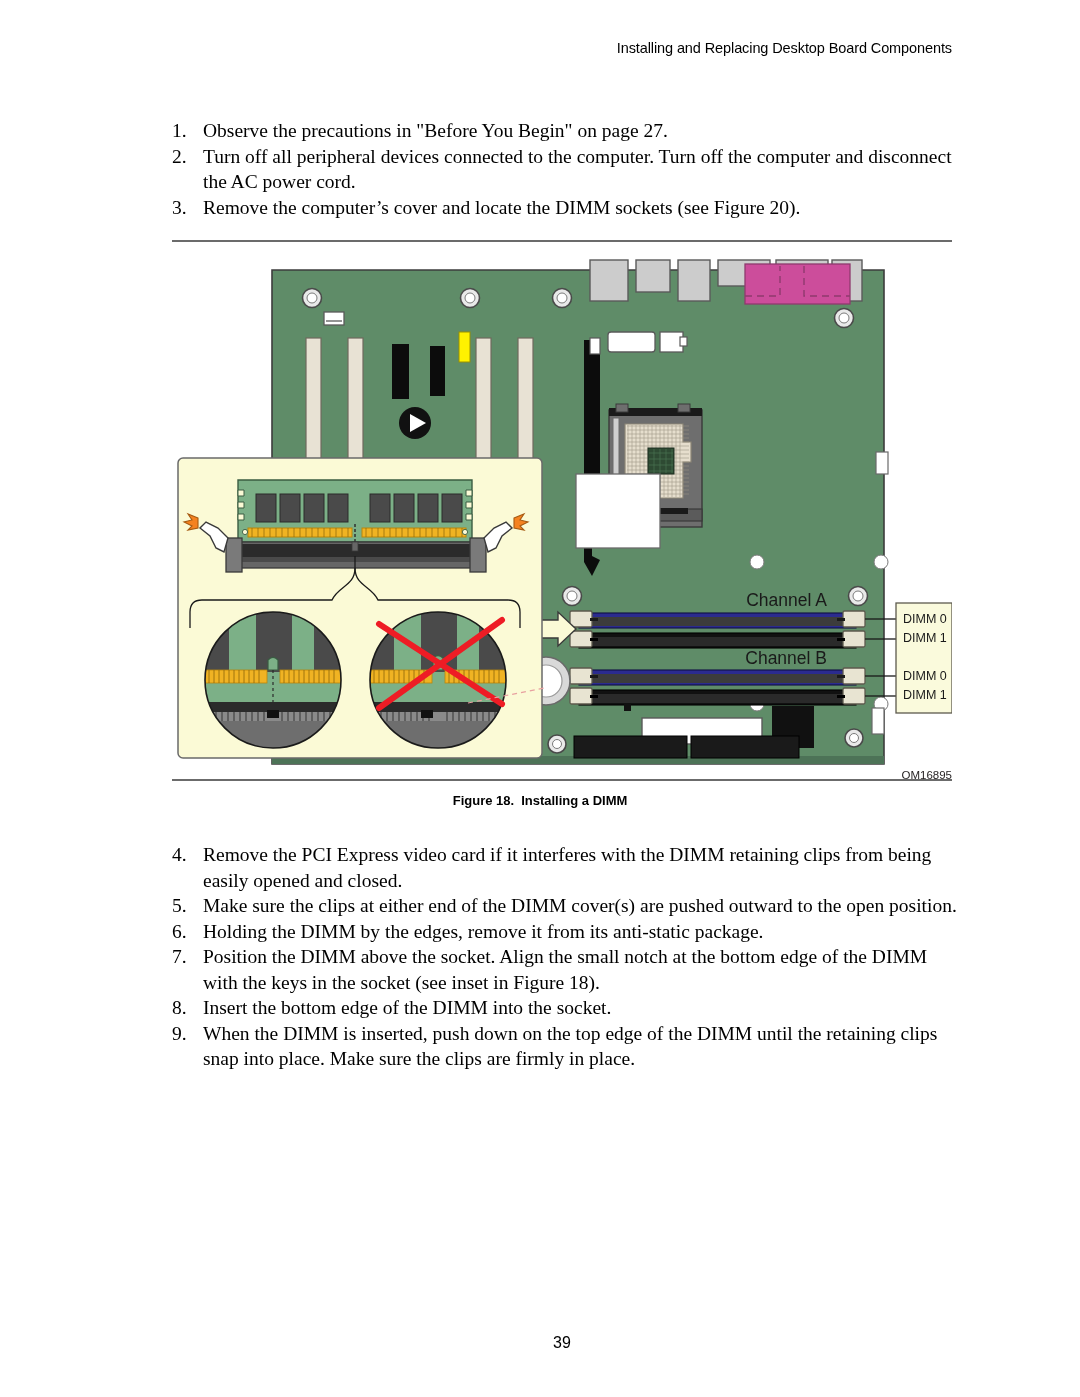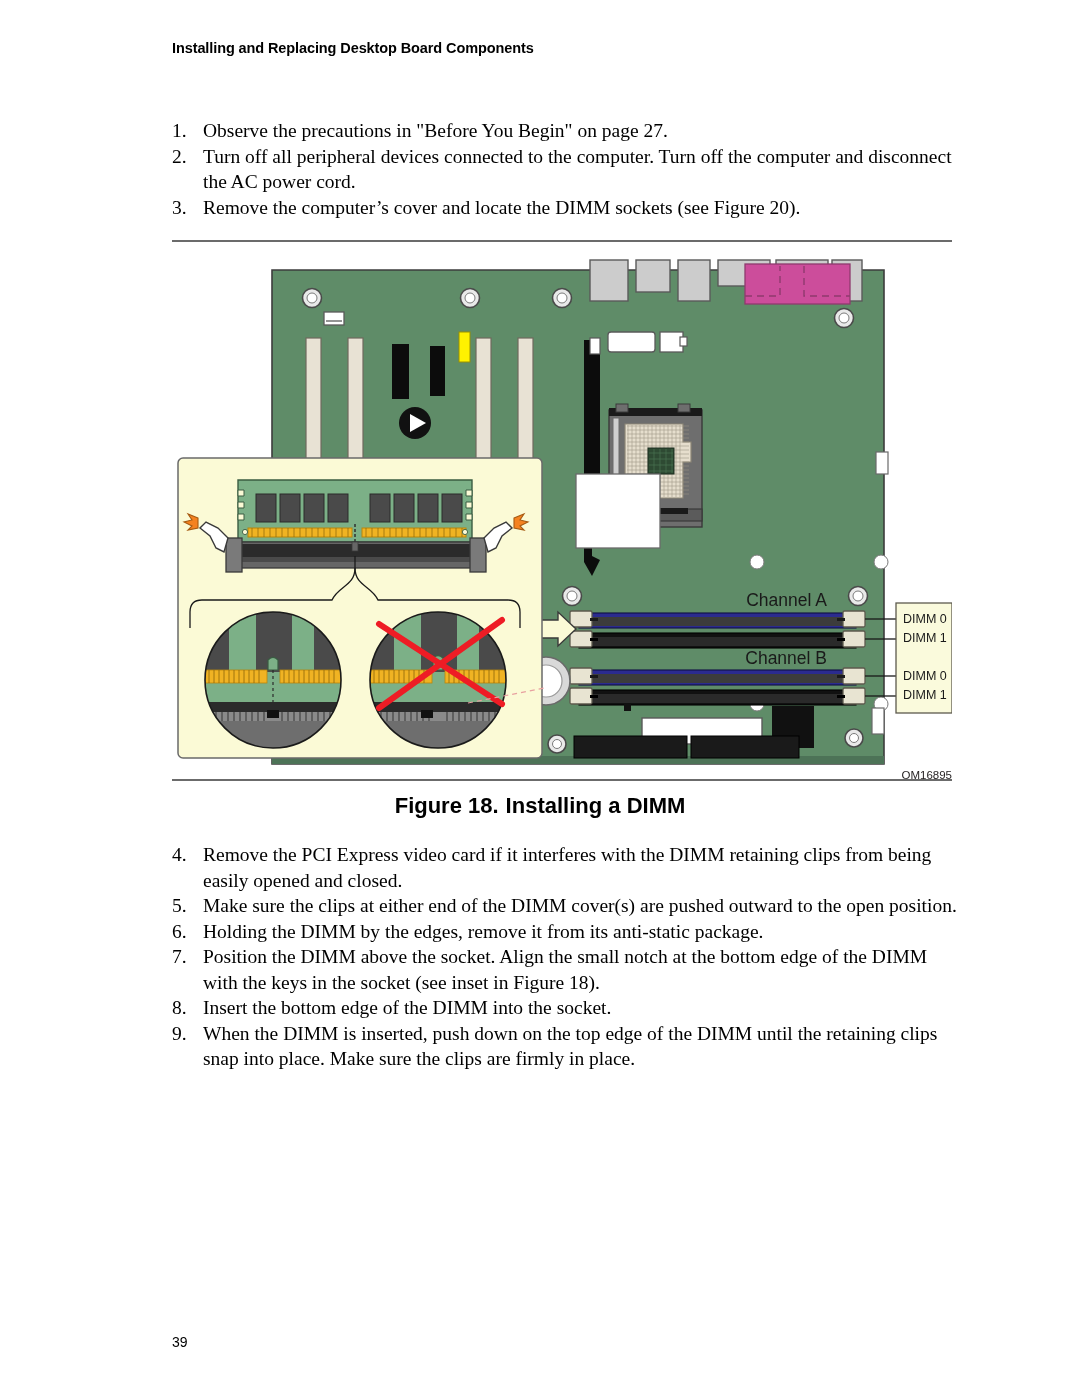--- a/index.html
+++ b/index.html
@@ -16,23 +16,23 @@
     color: #000000;
     overflow: hidden;
   }
 
   
   .page-header {
     position: absolute;
     left: 172px;
     top: 40px;
     width: 780px;
-    text-align: left;
+    text-align: right;
     font-family: "Liberation Sans", "DejaVu Sans", sans-serif;
-    font-weight: bold;
+    font-weight: normal;
     font-size: 14.5px;
     letter-spacing: -0.1px;
     color: #000;
   }
 
   
   .steps {
     position: absolute;
     left: 172px;
     width: 790px;
@@ -87,33 +87,33 @@
   }
 
   .figure-caption {
     position: absolute;
     left: 0;
     top: 793px;
     width: 1080px;
     text-align: center;
     font-family: "Liberation Sans", "DejaVu Sans", sans-serif;
     font-weight: bold;
-    font-size: 22px;
+    font-size: 13px;
   }
   .figure-caption .capnum { margin-right: 7px; }
 
   
   .page-number {
     position: absolute;
     left: 172px;
     top: 1334px;
     width: 780px;
-    text-align: left;
+    text-align: center;
     font-family: "Liberation Sans", "DejaVu Sans", sans-serif;
-    font-size: 14px;
+    font-size: 16px;
   }
 
   
   .board-svg { display: block; }
 </style>
 </head>
 <body>
 
 <div class="page-header">Installing and Replacing Desktop Board Components</div>
 

